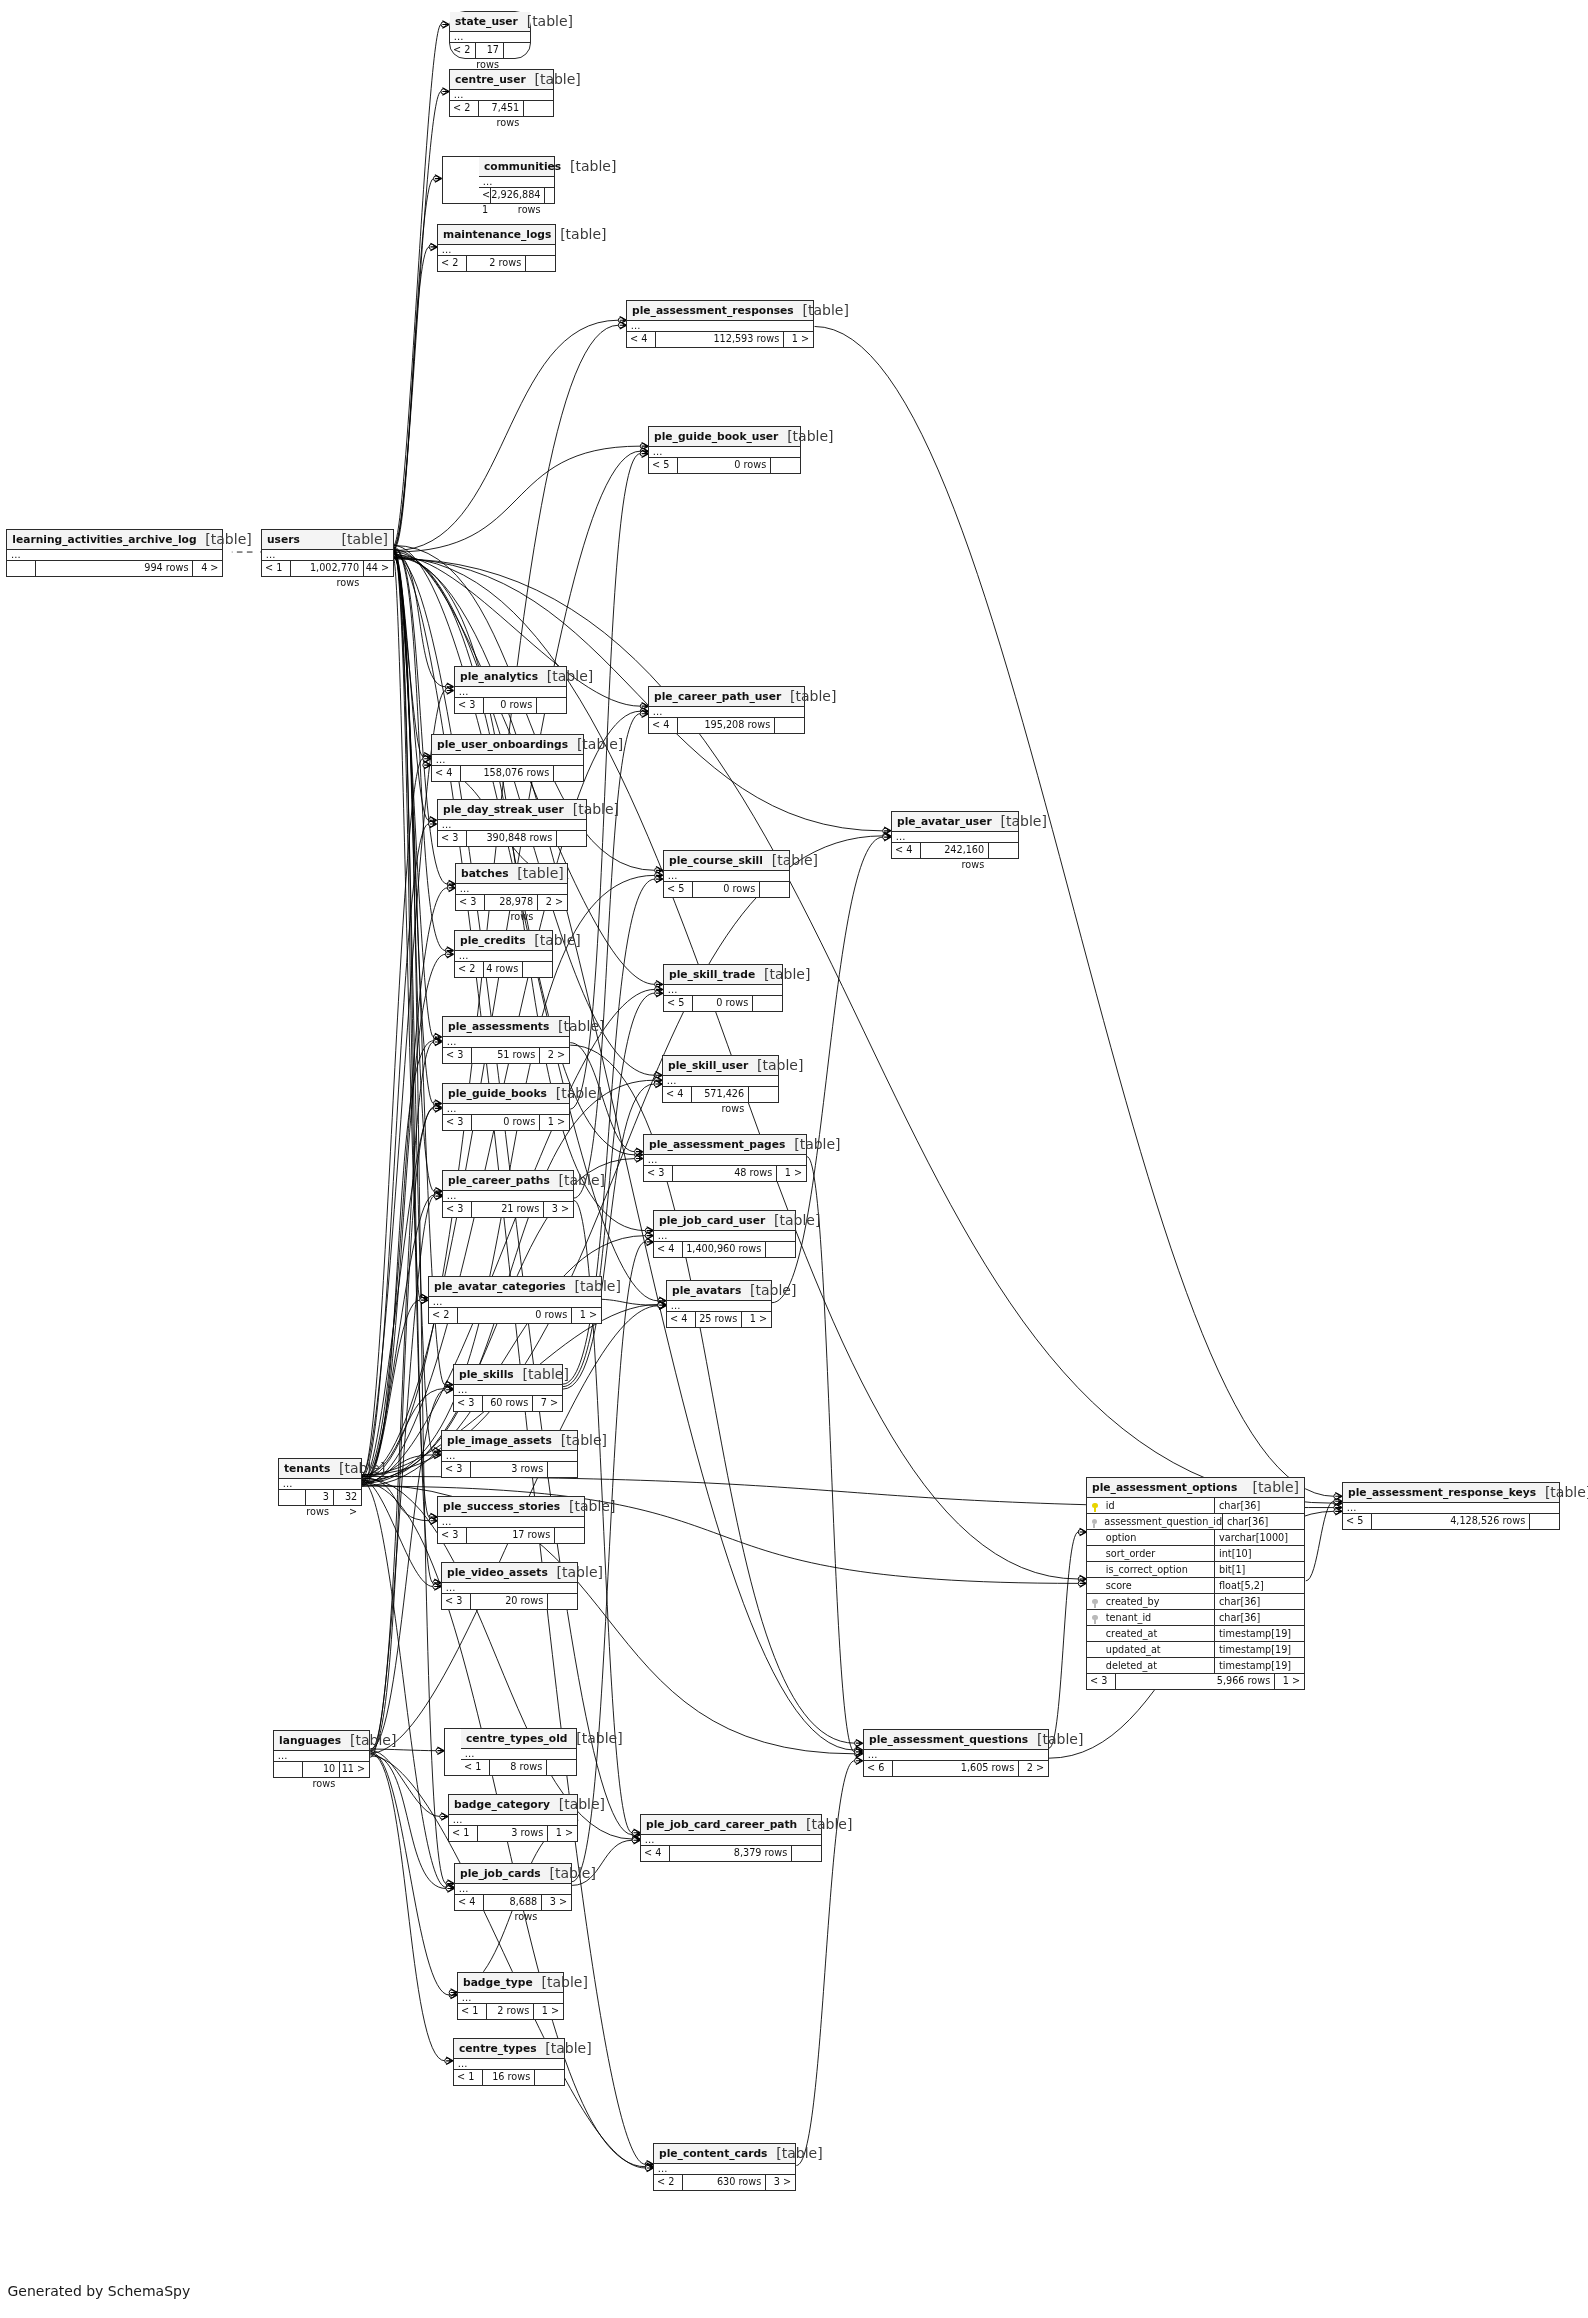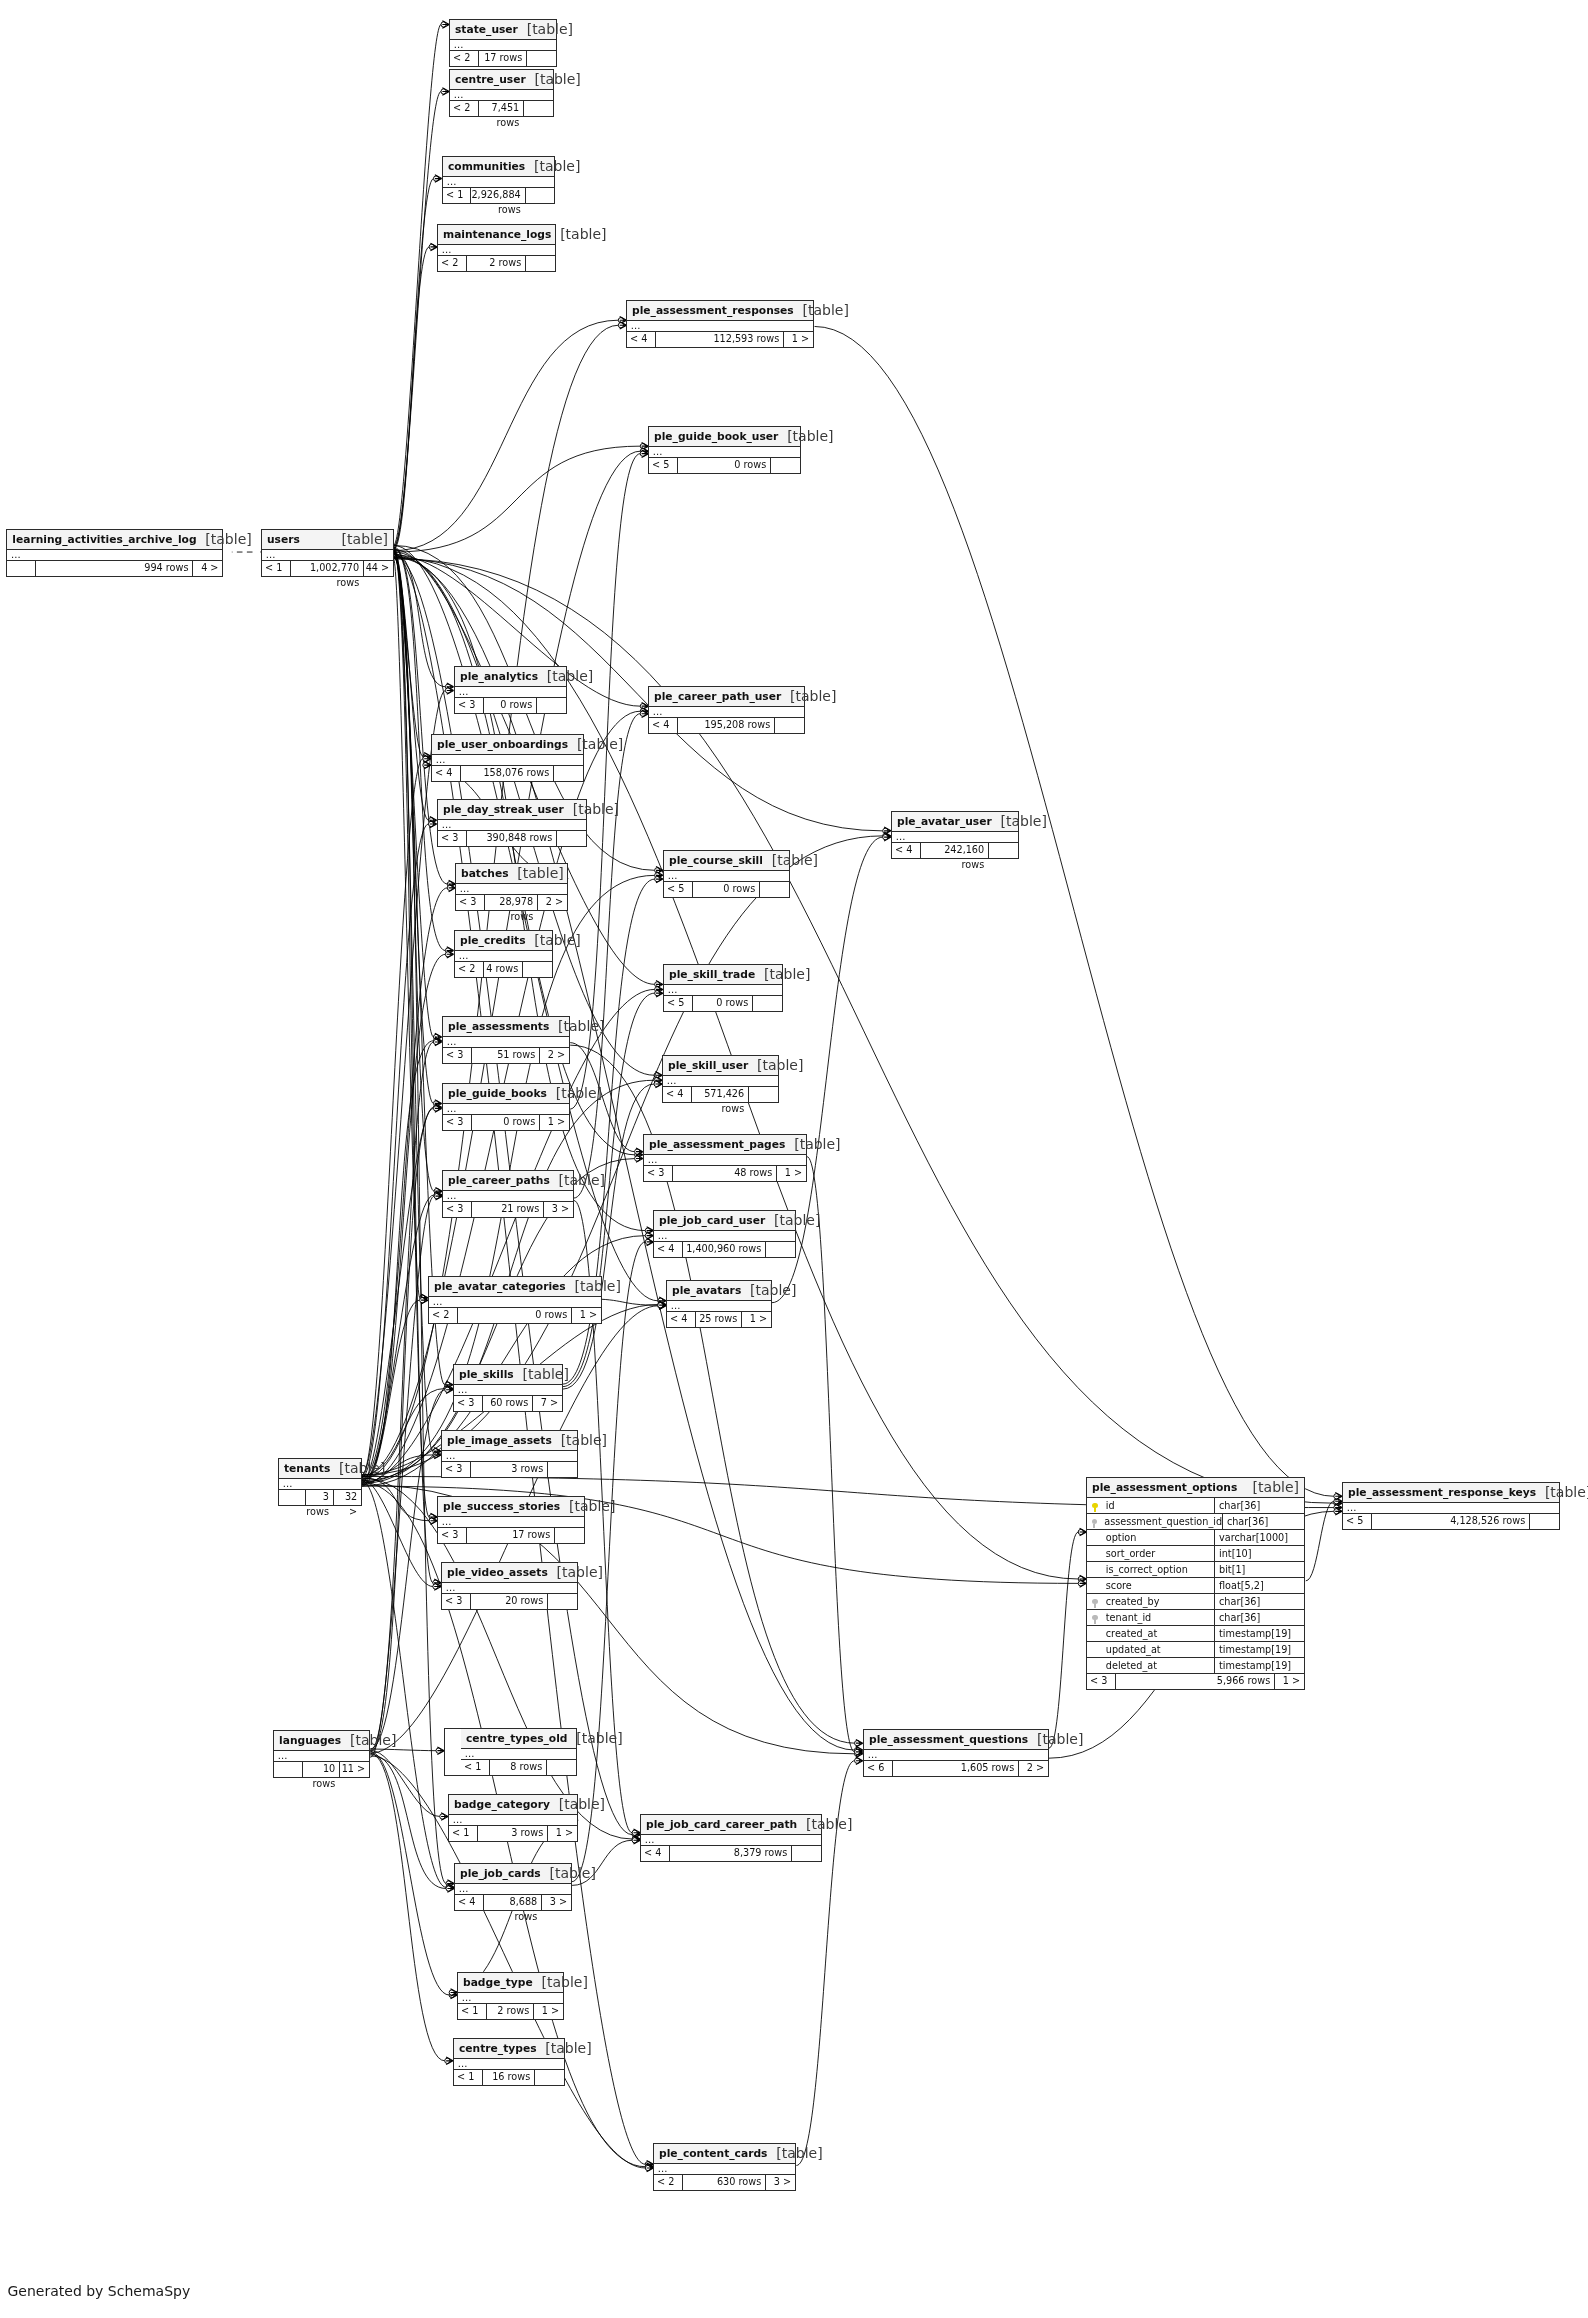--- a/index.html
+++ b/index.html
@@ -509,21 +509,21 @@
         <circle cx="721" cy="3180" r="4.2" fill="#fff" stroke="#000" stroke-width="1.5"></circle>
         <path d="M730,3180 L719,3174 M730,3180 L719,3186 M730,3180 L719,3180" stroke="#000" stroke-width="1.8" fill="none"></path>
       </g>
       <path d="M907,1402 C791,1402 791,1221 675,1221" fill="none" stroke="#000" stroke-width="1.4"></path>
       <g>
         <circle cx="679" cy="1221" r="4.2" fill="#fff" stroke="#000" stroke-width="1.5"></circle>
         <path d="M688,1221 L677,1215 M688,1221 L677,1227 M688,1221 L677,1221" stroke="#000" stroke-width="1.8" fill="none"></path>
       </g>
     </svg>
   <div id="tables-layer">
-      <div class="tbl" style="left: 449px; top: 19px; width: 108px;">
+      <div class="tbl" style="left: 449px; top: 11px; width: 82px; border-radius: 16px;">
         <div class="hdr">
           <span class="nm">state_user</span>
           <span class="tg">[table]</span>
         </div>
         <div class="ellip">...</div>
         <div class="foot">
           <div class="c1" style="width: 29px;">&lt; 2</div>
           <div class="c2">17 rows</div>
           <div class="c3 empty" style="width: 29px;"></div>
         </div>
@@ -533,21 +533,21 @@
           <span class="nm">centre_user</span>
           <span class="tg">[table]</span>
         </div>
         <div class="ellip">...</div>
         <div class="foot">
           <div class="c1" style="width: 29px;">&lt; 2</div>
           <div class="c2">7,451 rows</div>
           <div class="c3 empty" style="width: 29px;"></div>
         </div>
       </div>
-      <div class="tbl" style="left: 442px; top: 156px; width: 113px;">
+      <div class="tbl" style="left: 442px; top: 156px; width: 113px; padding-left: 36px;">
         <div class="hdr">
           <span class="nm">communities</span>
           <span class="tg">[table]</span>
         </div>
         <div class="ellip">...</div>
         <div class="foot">
           <div class="c1" style="width: 29px;">&lt; 1</div>
           <div class="c2">2,926,884 rows</div>
           <div class="c3 empty" style="width: 29px;"></div>
         </div>

